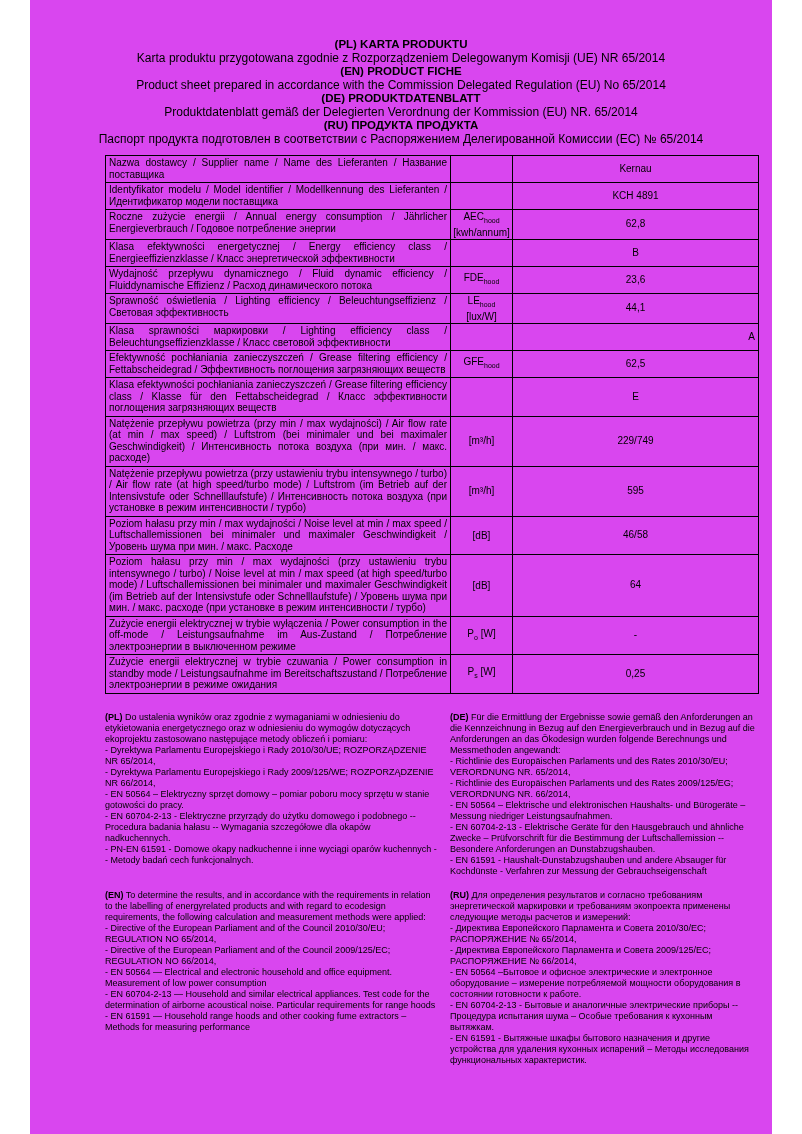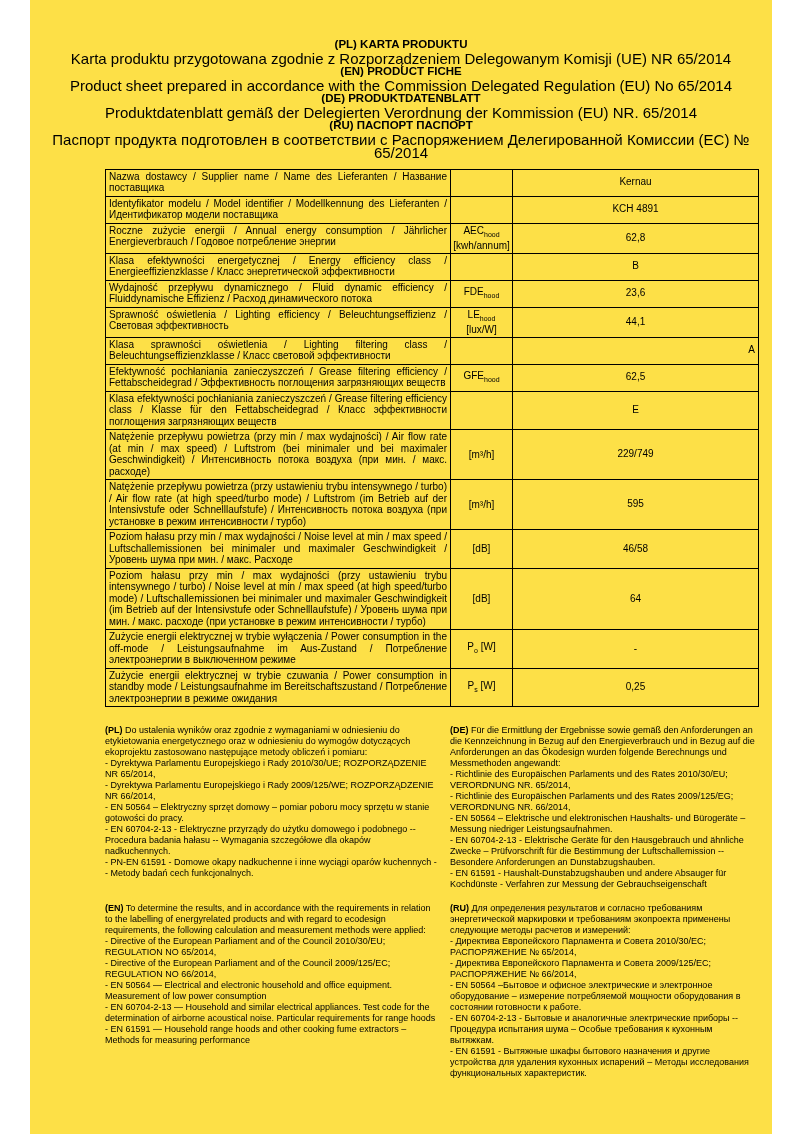--- a/index.html
+++ b/index.html
@@ -6,27 +6,27 @@
   * { box-sizing: border-box; }
   html, body { margin: 0; padding: 0; background: #fff; }
   body { font-family: "Liberation Sans", sans-serif; color: #000; }
 
   .page {
     width: 742px;
     height: 1134px;
     margin: 0 auto;
     padding-top: 38px;
     overflow: hidden;
-    background: #fde047;
+    background: #d946ef;
     position: relative;
   }
 
   
   .header { width: 100%; text-align: center; }
-  .h-line { font-size: 15px; line-height: 13.5px; }
+  .h-line { font-size: 12px; line-height: 13.5px; }
   .h-title { font-weight: bold; font-size: 11.5px; }
   .h-gap { }
 
   
   table.fiche {
     border-collapse: collapse;
     margin: 9px 0 0 75px;
     width: 653px;
     table-layout: fixed;
   }
@@ -72,21 +72,21 @@
 
 <div class="page" data-name="document-page">
 
   <div class="header" data-name="document-header">
     <div class="h-line h-title" data-name="title-pl">(PL) KARTA PRODUKTU</div>
     <div class="h-line" data-name="subtitle-pl">Karta produktu przygotowana zgodnie z Rozporządzeniem Delegowanym Komisji (UE) NR 65/2014</div>
     <div class="h-line h-title" data-name="title-en">(EN) PRODUCT FICHE</div>
     <div class="h-line" data-name="subtitle-en">Product sheet prepared in accordance with the Commission Delegated Regulation (EU) No 65/2014</div>
     <div class="h-line h-title" data-name="title-de">(DE) PRODUKTDATENBLATT</div>
     <div class="h-line" data-name="subtitle-de">Produktdatenblatt gemäß der Delegierten Verordnung der Kommission (EU) NR. 65/2014</div>
-    <div class="h-line h-title" data-name="title-ru">(RU) ПАСПОРТ ПАСПОРТ</div>
+    <div class="h-line h-title" data-name="title-ru">(RU) ПРОДУКТА ПРОДУКТА</div>
     <div class="h-line h-gap" data-name="subtitle-ru">Паспорт продукта подготовлен в соответствии с Распоряжением Делегированной Комиссии (ЕС) № 65/2014</div>
   </div>
 
   <table class="fiche" data-name="product-fiche-table">
     <colgroup>
       <col class="c-label">
       <col class="c-sym">
       <col class="c-val">
     </colgroup>
     <tbody data-name="product-table-body">
@@ -114,21 +114,21 @@
           <td class="label" data-name="row-label">Wydajność przepływu dynamicznego / Fluid dynamic efficiency / Fluiddynamische Effizienz / Расход динамического потока</td>
           <td class="sym" data-name="row-symbol"><span>FDE</span><sub>hood</sub></td>
           <td class="val" data-name="row-value">23,6</td>
         </tr>
         <tr data-name="table-row">
           <td class="label" data-name="row-label">Sprawność oświetlenia / Lighting efficiency / Beleuchtungseffizienz / Световая эффективность</td>
           <td class="sym" data-name="row-symbol"><span>LE</span><sub>hood</sub><span> [lux/W]</span></td>
           <td class="val" data-name="row-value">44,1</td>
         </tr>
         <tr data-name="table-row">
-          <td class="label" data-name="row-label">Klasa sprawności oświetlenia / Lighting filtering class / Beleuchtungseffizienzklasse / Класс световой эффективности</td>
+          <td class="label" data-name="row-label">Klasa sprawności маркировки / Lighting efficiency class / Beleuchtungseffizienzklasse / Класс световой эффективности</td>
           <td class="sym" data-name="row-symbol"></td>
           <td class="val" data-name="row-value">A</td>
         </tr>
         <tr data-name="table-row">
           <td class="label" data-name="row-label">Efektywność pochłaniania zanieczyszczeń / Grease filtering efficiency / Fettabscheidegrad / Эффективность поглощения загрязняющих веществ</td>
           <td class="sym" data-name="row-symbol"><span>GFE</span><sub>hood</sub></td>
           <td class="val" data-name="row-value">62,5</td>
         </tr>
         <tr data-name="table-row">
           <td class="label" data-name="row-label">Klasa efektywności pochłaniania zanieczyszczeń / Grease filtering efficiency class / Klasse für den Fettabscheidegrad / Класс эффективности поглощения загрязняющих веществ</td>

